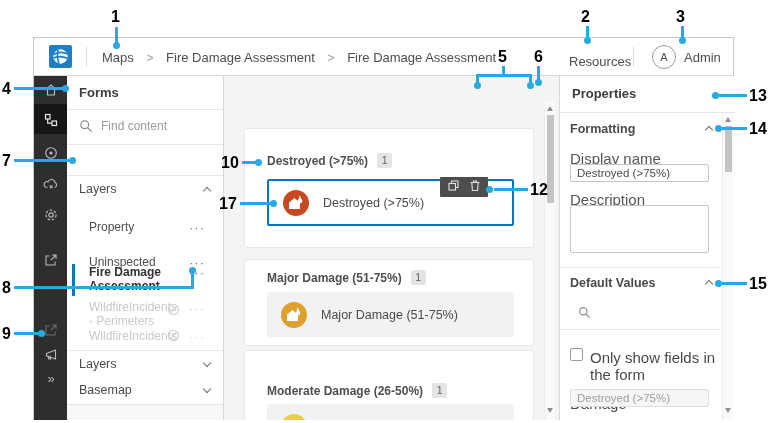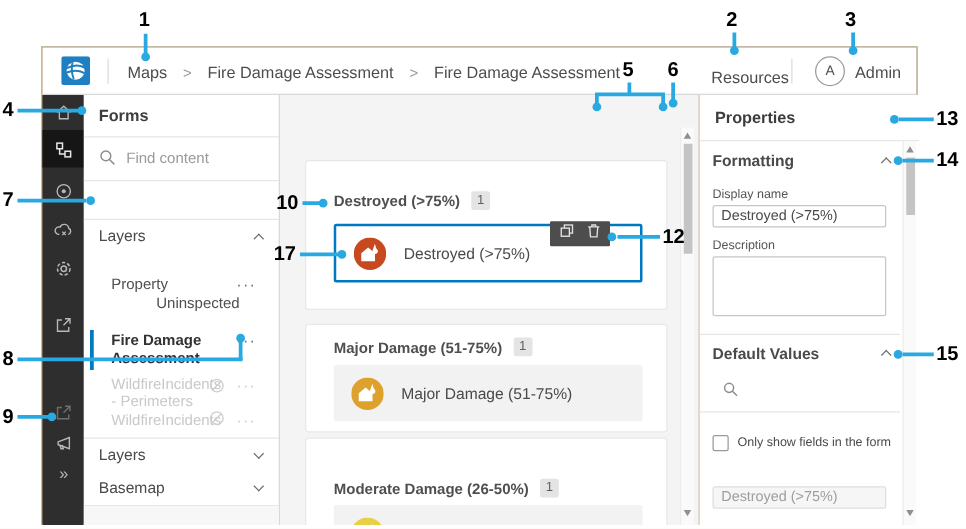--- a/index.html
+++ b/index.html
@@ -58,21 +58,21 @@
   .tcard.sel{background:#fff;border:2px solid #0079c1;height:47px;}
   .tcard.plain{background:#f2f2f2;height:45px;}
   .tcard-label{font-size:12.5px;color:#4a4a4a;margin-left:14px;}
   .cardtools{position:absolute;display:flex;align-items:center;justify-content:center;gap:9px;
              width:48px;height:20px;background:#4d4d4d;border-radius:1px;z-index:3;}
 
   
   .props{position:absolute;left:525px;top:38px;width:176px;height:344px;background:#fff;overflow:hidden;}
   .props-line{position:absolute;left:0;width:176px;height:1px;background:#e6e6e6;}
   .sec-hd{font-size:12.5px;font-weight:700;color:#4a4a4a;}
-  .fld-label{font-size:10px;color:#565656;}
+  .fld-label{font-size:15px;color:#565656;}
   .tbox{position:absolute;left:10px;width:139px;border:1px solid #c6c6c6;border-radius:2px;
         font-size:11.5px;color:#4a4a4a;padding:1px 6px;outline:none;background:#fff;}
   .tbox.dim{background:#f6f6f6;border-color:#dedede;color:#9e9e9e;}
   .cbx{position:absolute;width:13px;height:13px;border:1px solid #9a9a9a;border-radius:2px;background:#fff;}
 
   
   .sb-track{position:absolute;width:11px;background:#fafafa;border-left:1px solid #ededed;}
   .sb-thumb{position:absolute;width:7px;left:2px;background:#c4c4c4;}
   .tri-up{width:0;height:0;border-left:3.5px solid transparent;border-right:3.5px solid transparent;border-bottom:5px solid #8f8f8f;}
   .tri-down{width:0;height:0;border-left:3.5px solid transparent;border-right:3.5px solid transparent;border-top:5px solid #8f8f8f;}
@@ -181,21 +181,21 @@
 
       <div class="row-line" style="top:99px;"></div>
 
       <span class="sec-label p" style="left:12px;top:106px;">Layers</span>
       <span class="chev up p" style="left:137px;top:112px;"></span>
 
       <div class="p" style="left:0;top:140px;width:156px;height:23px;">
         <span class="lay-item p" style="left:22px;top:4px;">Property</span>
         <span class="dots p" style="left:122px;top:8px;">···</span>
       </div>
-      <div class="p" style="left:0;top:155px;width:156px;height:23px;margin-left:36px;">
+      <div class="p" style="left:0;top:175px;width:156px;height:23px;">
         <span class="lay-item p" style="left:22px;top:4px;">Uninspected</span>
         <span class="dots p" style="left:122px;top:8px;">···</span>
       </div>
       <div class="p" style="left:0;top:186px;width:156px;height:36px;">
         <span class="sel-bar" style="top:2px;height:32px;"></span>
         <span class="lay-item p" style="left:22px;top:3px;width:92px;font-weight:600;color:#323232;line-height:14px;">Fire Damage Assessment</span>
         <span class="dots p" style="left:122px;top:7px;">···</span>
       </div>
       <div class="p" style="left:0;top:222px;width:156px;height:28px;">
         <span class="lay-item lay-dis p" style="left:22px;top:2px;width:76px;line-height:14px;">WildfireIncidents - Perimeters</span>

